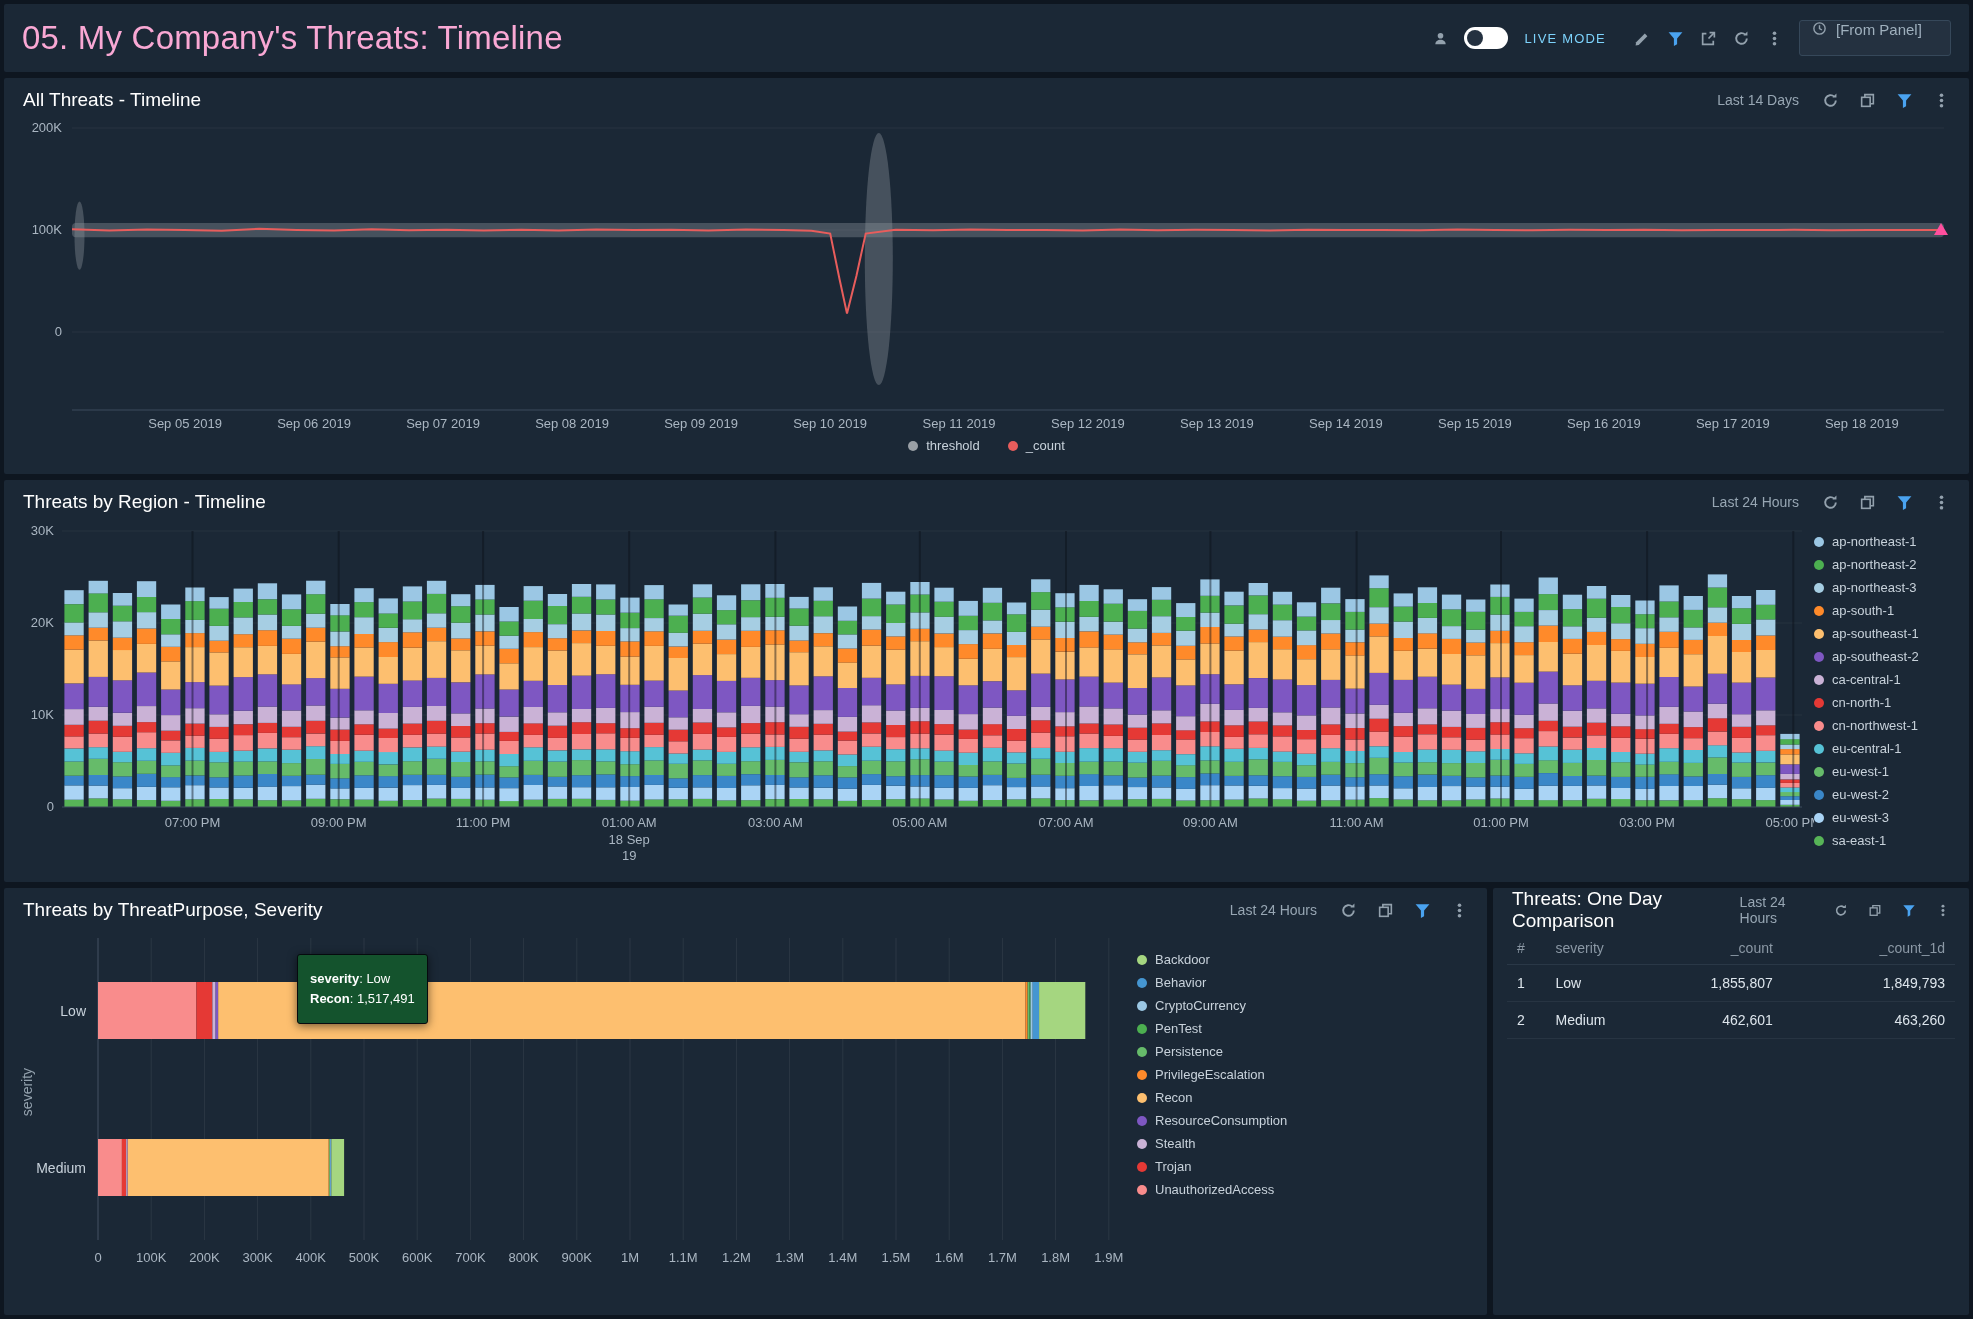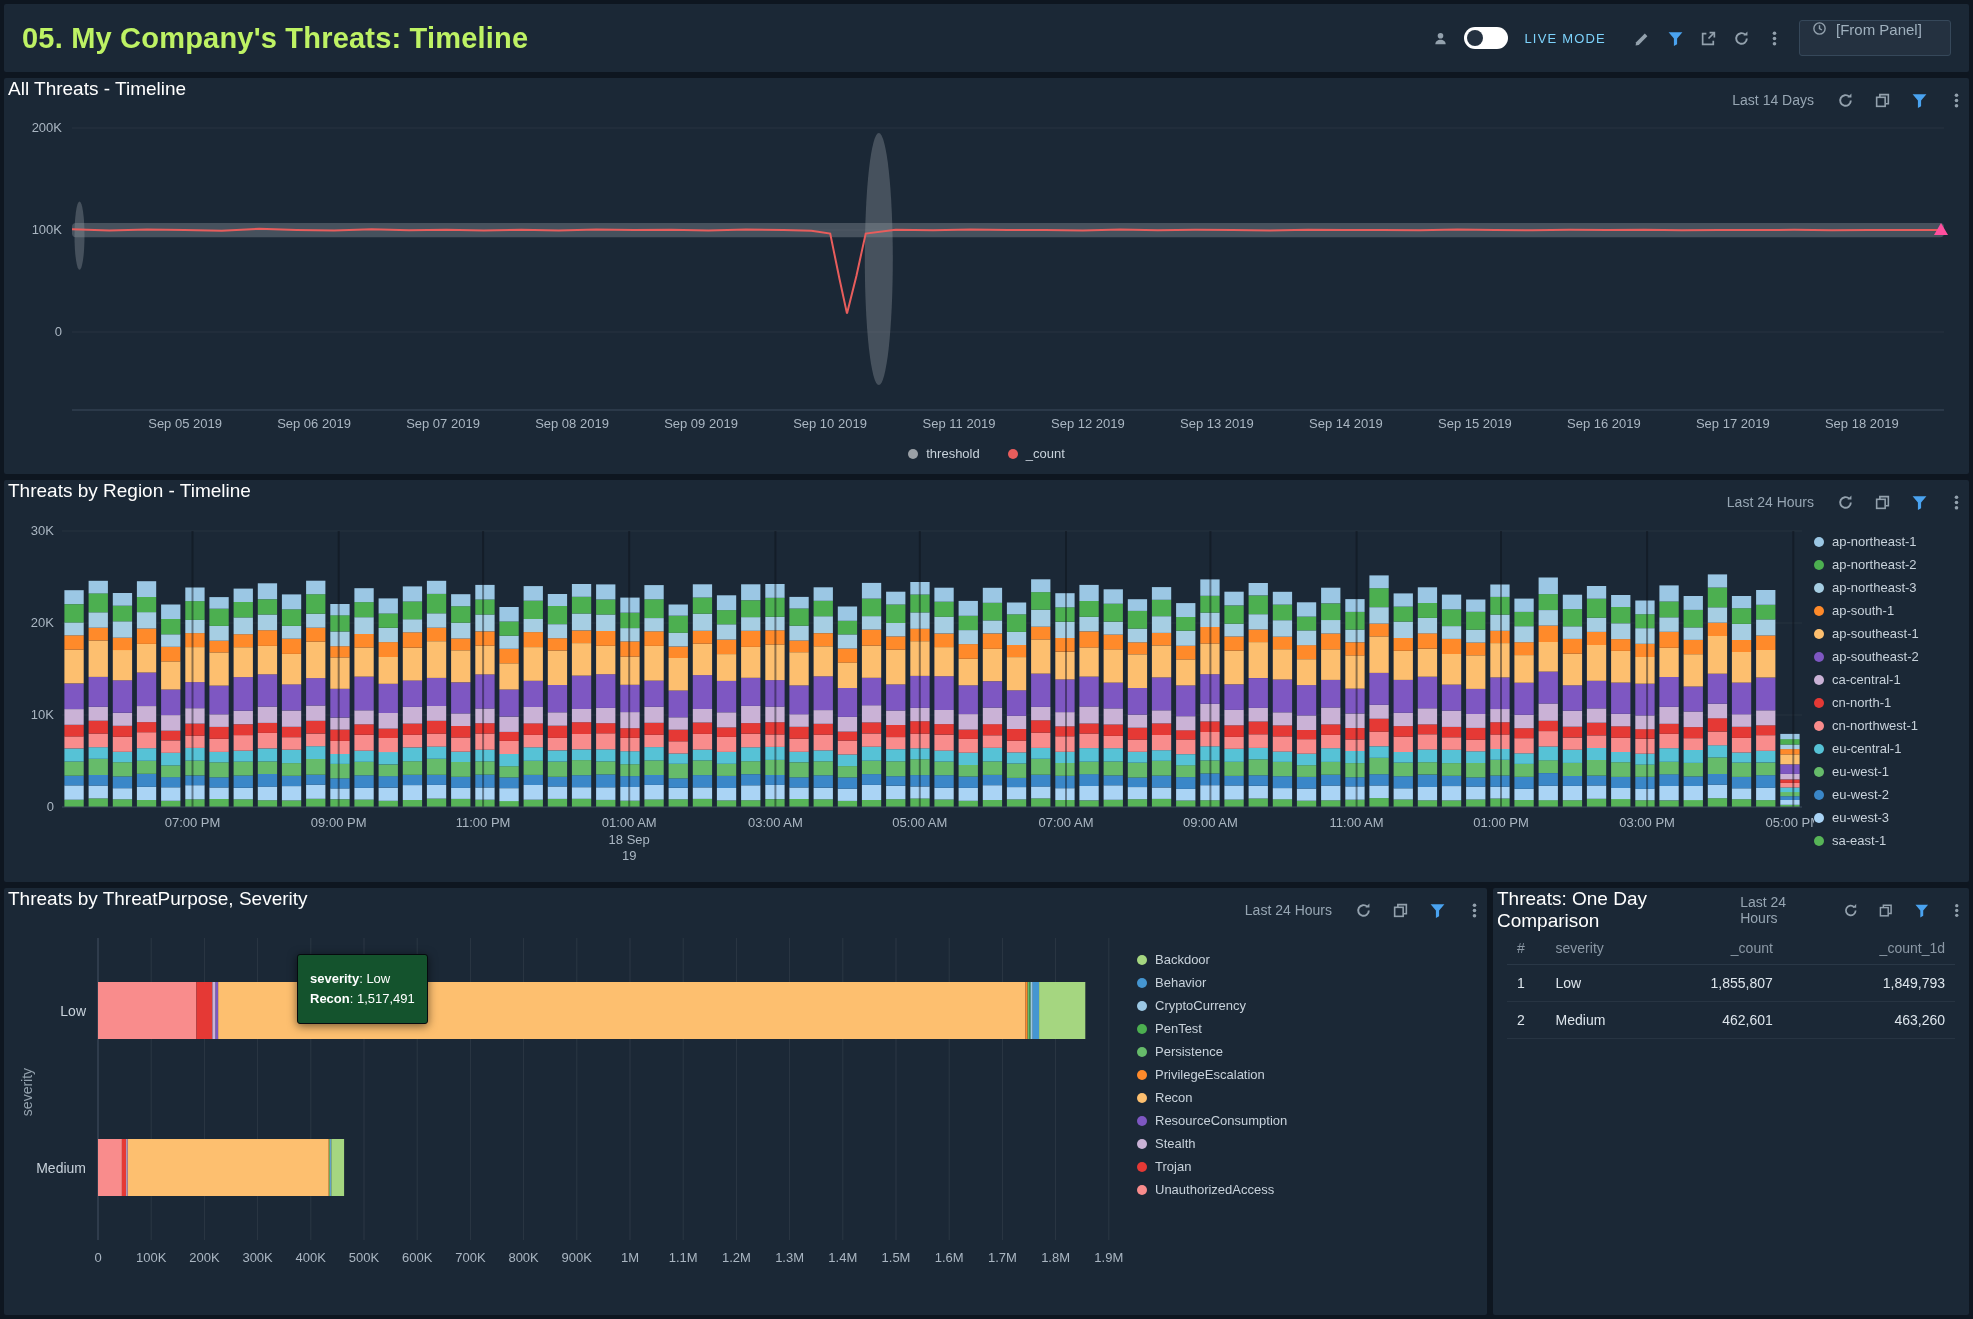--- a/index.html
+++ b/index.html
@@ -1,44 +1,44 @@
 <!DOCTYPE html>
 <html><head>
 <meta charset="utf-8">
 <style>
 *{box-sizing:border-box;margin:0;padding:0}
 html,body{width:1973px;height:1319px}
 body{background:#0e1620;font-family:"Liberation Sans",sans-serif;color:#e6edf3;overflow:hidden}
 .page{width:1973px;height:1319px;padding:4px;display:flex;flex-direction:column;gap:6px}
 
 .topbar{height:68px;background:#1b2836;border-radius:2px;display:flex;align-items:center;justify-content:space-between;padding:0 18px;flex:none}
-.topbar h1{font-size:29px;font-weight:bold;color:#bef264;letter-spacing:.2px}
+.topbar h1{font-size:33px;font-weight:normal;color:#f9a8d4;letter-spacing:.2px}
 .topbar-right{display:flex;align-items:center;gap:16px;color:#93a1ad}
 .icon{width:17px;height:17px;display:block;color:#93a1ad}
 .icon.small{width:15px;height:15px}
 .icon.blue{color:#4aa3f0}
 .toggle{width:44px;height:22px;background:#fff;border-radius:11px;position:relative;cursor:pointer}
 .toggle .knob{position:absolute;left:3px;top:3px;width:16px;height:16px;border-radius:50%;background:#243140}
 .live-label{font-size:13px;letter-spacing:1.2px;color:#7dd3fc}
 .from-panel{display:flex;align-items:flex-start;gap:9px;background:#243140;border:1px solid #36485a;border-radius:3px;height:36px;padding:0 12px;color:#9fb0bd;font-size:15px;min-width:152px;cursor:pointer}
 
 .panel{background:#1b2836;border-radius:2px;position:relative;overflow:hidden}
-.panel-head{height:44px;display:flex;justify-content:space-between;padding:0 4px}
+.panel-head{height:44px;display:flex;align-items:center;justify-content:space-between;padding:0 19px}
 .panel-title{font-size:19px;color:#fff;font-weight:400}
 .panel-controls{display:flex;align-items:center;gap:20px}
 .time-range{font-size:14px;color:#97a6b3;margin-right:3px}
 #panel1{height:396px;flex:none}
 #panel2{height:402px;flex:none}
 .bottom{display:flex;gap:6px;flex:1;min-height:0}
 #panel3{width:1483px;flex:none}
 #panel4{flex:1}
 .panel2-body{display:flex}
 svg text{font-family:"Liberation Sans",sans-serif}
 
-.legend-row{display:flex;justify-content:center;gap:28px;margin-top:12px}
+.legend-row{display:flex;justify-content:center;gap:28px;margin-top:4px}
 .legend-item{display:flex;align-items:center;gap:8px;font-size:13px;color:#c8d2db;cursor:pointer}
 .dot{width:10px;height:10px;border-radius:50%;flex:none}
 .legend-col{display:flex;flex-direction:column;gap:8px;padding-top:10px;font-size:13px}
 #legend3{position:absolute;left:1133px;top:54px}
 
 .tooltip{position:absolute;left:293px;top:66px;background:#14532d;border:1px solid #060a0e;border-radius:3px;padding:14px 12px;font-size:13px;color:#fff;line-height:1.55;box-shadow:0 2px 10px rgba(0,0,0,.55);z-index:5;white-space:nowrap}
 
 .table-wrap{padding:0 14px}
 .cmp-table{width:100%;border-collapse:collapse;font-size:14px}
 .cmp-table th{color:#8b98a5;font-weight:400;text-align:left;padding:8px 10px;border-bottom:1px solid #2a3847;cursor:pointer}

